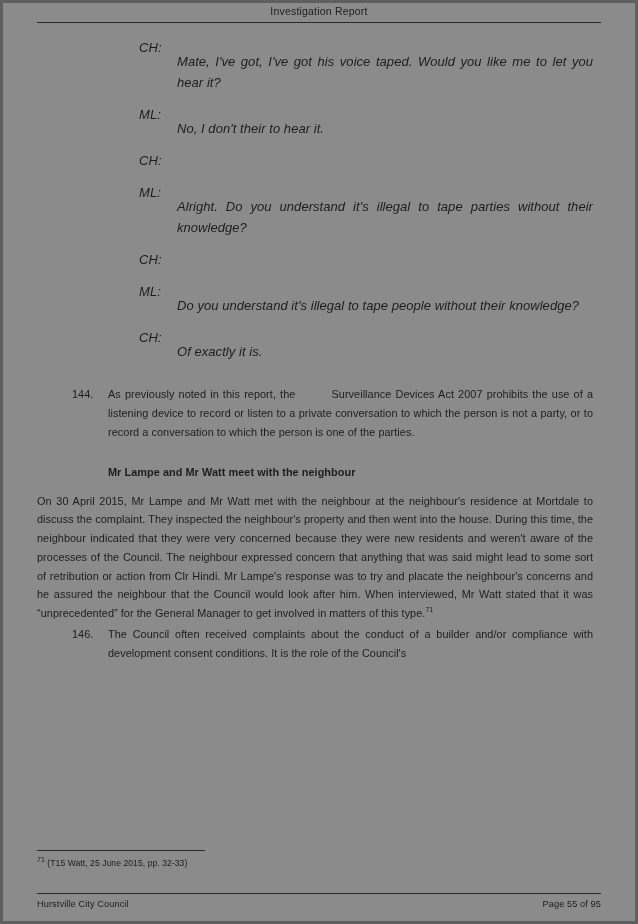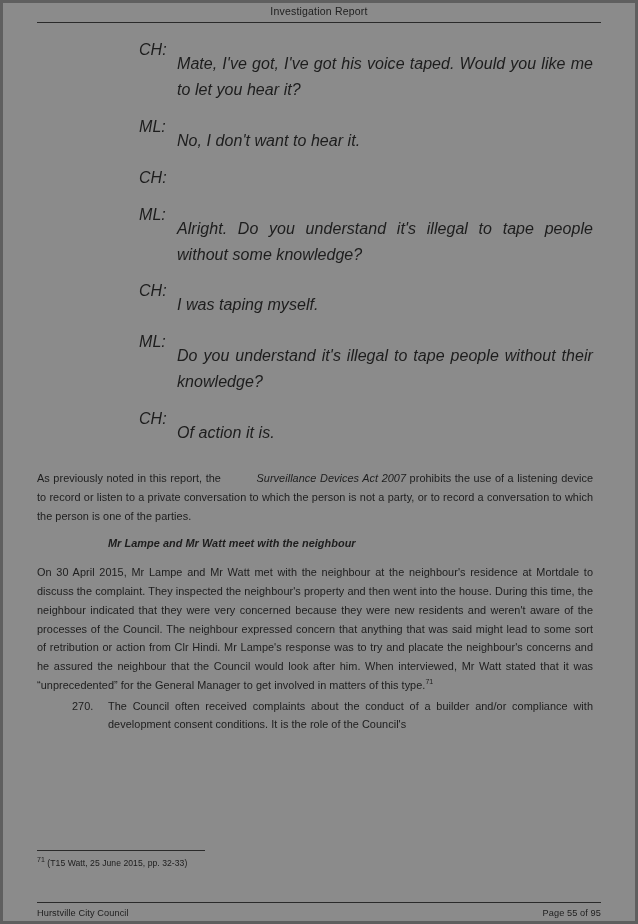--- a/index.html
+++ b/index.html
@@ -43,21 +43,21 @@
     border-top: 1.6px solid #2a2a2a;
     margin: 0 0 14px 0;
   }
 
   
   .transcript {
     margin: 0 0 0 0;
   }
   .tline {
     display: flex;
-    font-size: 16px;
+    font-size: 13px;
     font-style: italic;
     line-height: 1.62;
     margin-bottom: 11px;
     letter-spacing: 0.05px;
   }
   .tline .who {
     width: 38px;
     flex: 0 0 38px;
     padding-left: 102px;
     box-sizing: content-box;
@@ -83,33 +83,31 @@
     flex: 0 0 36px;
     padding-left: 35px;
     box-sizing: content-box;
   }
   .para .body {
     flex: 1 1 auto;
     text-align: justify;
     padding-right: 8px;
   }
   .para .body .it {
-    font-style: italic;
     margin-left: 32px;
   }
   .sup {
     font-size: 7px;
     vertical-align: super;
   }
 
   .subhead {
     font-size: 10.9px;
-    font-style: italic;
     font-weight: bold;
-    margin: 12px 0 14px 71px;
+    margin: 24px 0 14px 71px;
     letter-spacing: 0.05px;
   }
 
   .spacer-sm { height: 12px; }
 
   
   .footnote-area {
     position: absolute;
     left: 34px;
     right: 34px;
@@ -124,21 +122,21 @@
     font-size: 8.6px;
     letter-spacing: 0.05px;
     line-height: 1.4;
   }
 
   
   .footer {
     position: absolute;
     left: 34px;
     right: 34px;
-    bottom: 3px;
+    bottom: 12px;
     text-align: center;
   }
   .footer-rule {
     border-top: 1.2px solid #2a2a2a;
     margin-bottom: 5px;
   }
   .footer-row {
     display: flex;
     justify-content: space-between;
     font-size: 9.2px;
@@ -156,63 +154,63 @@
 
     <div class="transcript">
 
       <div class="tline">
         <div class="who">CH:</div>
         <div class="says">Mate, I've got, I've got his voice taped. Would you like me to let you hear it?</div>
       </div>
 
       <div class="tline">
         <div class="who">ML:</div>
-        <div class="says">No, I don't want to hear it.</div>
+        <div class="says">No, I don't their to hear it.</div>
       </div>
 
       <div class="tline">
         <div class="who">CH:</div>
       </div>
 
       <div class="tline">
         <div class="who">ML:</div>
-        <div class="says">Alright. Do you understand it's illegal to tape people without some knowledge?</div>
-      </div>
-
-      <div class="tline">
-        <div class="who">CH:</div>
-        <div class="says">I was taping myself.</div>
+        <div class="says">Alright. Do you understand it's illegal to tape parties without their knowledge?</div>
+      </div>
+
+      <div class="tline">
+        <div class="who">CH:</div>
       </div>
 
       <div class="tline">
         <div class="who">ML:</div>
         <div class="says">Do you understand it's illegal to tape people without their knowledge?</div>
       </div>
 
       <div class="tline">
         <div class="who">CH:</div>
-        <div class="says">Of action it is.</div>
+        <div class="says">Of exactly it is.</div>
       </div>
 
     </div>
 
     <div class="spacer-sm"></div>
 
     <div class="para">
+      <div class="num">144.</div>
       <div class="body"><span>As previously noted in this report, the </span><span class="it">Surveillance Devices Act 2007</span><span> prohibits the use of a listening device to record or listen to a private conversation to which the person is not a party, or to record a conversation to which the person is one of the parties.</span></div>
     </div>
 
     <div class="subhead">Mr Lampe and Mr Watt meet with the neighbour</div>
 
     <div class="para">
       <div class="body"><span>On 30 April 2015, Mr Lampe and Mr Watt met with the neighbour at the neighbour's residence at Mortdale to discuss the complaint. They inspected the neighbour's property and then went into the house. During this time, the neighbour indicated that they were very concerned because they were new residents and weren't aware of the processes of the Council. The neighbour expressed concern that anything that was said might lead to some sort of retribution or action from Clr Hindi. Mr Lampe's response was to try and placate the neighbour's concerns and he assured the neighbour that the Council would look after him. When interviewed, Mr Watt stated that it was “unprecedented” for the General Manager to get involved in matters of this type.</span><span class="sup">71</span></div>
     </div>
 
     <div class="para">
-      <div class="num">270.</div>
+      <div class="num">146.</div>
       <div class="body">The Council often received complaints about the conduct of a builder and/or compliance with development consent conditions. It is the role of the Council's</div>
     </div>
 
     <div class="footnote-area">
       <div class="footnote-rule"></div>
       <div class="footnote"><span class="sup">71</span> <span>(T15 Watt, 25 June 2015, pp. 32-33)</span></div>
     </div>
 
     <div class="footer">
       <div class="footer-rule"></div>

